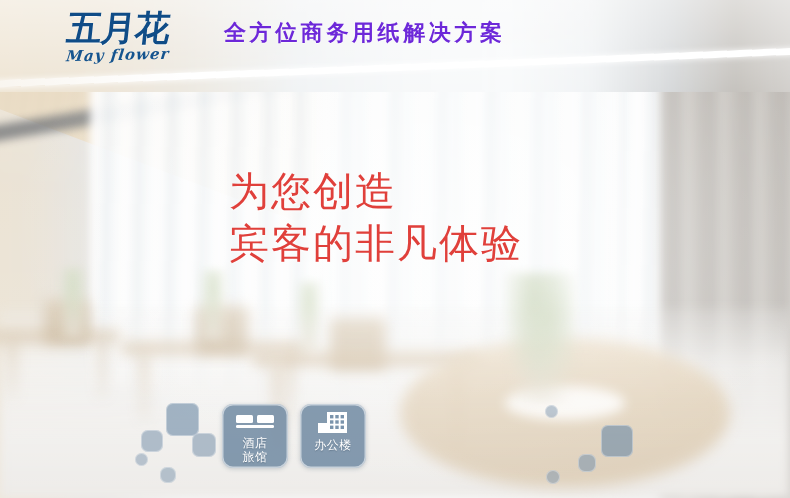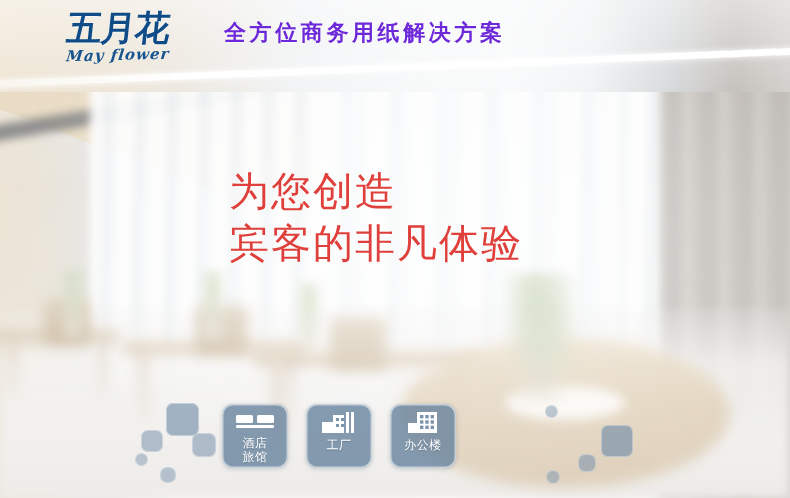--- a/index.html
+++ b/index.html
@@ -340,21 +340,21 @@
     background: rgba(110,138,166,0.62);
     box-shadow: inset 0 0 0 1px rgba(255,255,255,0.35);
   }
 
   
   .cards {
     position: absolute;
     left: 222px;
     top: 404px;
     display: flex;
-    gap: 18px;
+    gap: 12px;
     align-items: flex-start;
   }
   .card {
     width: 66px;
     height: 64px;
     border-radius: 11px;
     background: rgba(104,131,158,0.80);
     box-shadow: inset 0 0 0 1.5px rgba(255,255,255,0.55),
                 0 1px 4px rgba(60,80,100,0.25);
     display: flex;
@@ -463,37 +463,20 @@
           <rect x="1" y="12" width="38" height="3" rx="1.2" fill="#ffffff"></rect>
         </svg>
       </div>
       <div class="card-label two-line">
         <div>酒店</div>
         <div>旅馆</div>
       </div>
     </div>
 
 
-    <div class="card">
-      <div class="card-icon">
-        <svg width="36" height="24" viewBox="0 0 36 24" aria-hidden="true">
-          <rect x="1" y="11" width="11" height="11" fill="#ffffff"></rect>
-          <rect x="12" y="4" width="11" height="18" fill="#ffffff"></rect>
-          <rect x="25" y="1" width="3" height="21" fill="#ffffff"></rect>
-          <rect x="30" y="1" width="3" height="21" fill="#ffffff"></rect>
-          <rect x="15" y="7" width="3" height="3" fill="#7b94ac"></rect>
-          <rect x="20" y="7" width="3" height="3" fill="#7b94ac"></rect>
-          <rect x="15" y="13" width="3" height="3" fill="#7b94ac"></rect>
-          <rect x="20" y="13" width="3" height="3" fill="#7b94ac"></rect>
-        </svg>
-      </div>
-      <div class="card-label">
-        <div>工厂</div>
-      </div>
-    </div>
 
     <div class="card">
       <div class="card-icon">
         <svg width="32" height="24" viewBox="0 0 32 24" aria-hidden="true">
           <rect x="1" y="12" width="9" height="10" fill="#ffffff"></rect>
           <rect x="10" y="1" width="20" height="21" fill="#ffffff"></rect>
           <rect x="13" y="4" width="3.4" height="3.4" fill="#7b94ac"></rect>
           <rect x="18.3" y="4" width="3.4" height="3.4" fill="#7b94ac"></rect>
           <rect x="23.6" y="4" width="3.4" height="3.4" fill="#7b94ac"></rect>
           <rect x="13" y="9.3" width="3.4" height="3.4" fill="#7b94ac"></rect>

